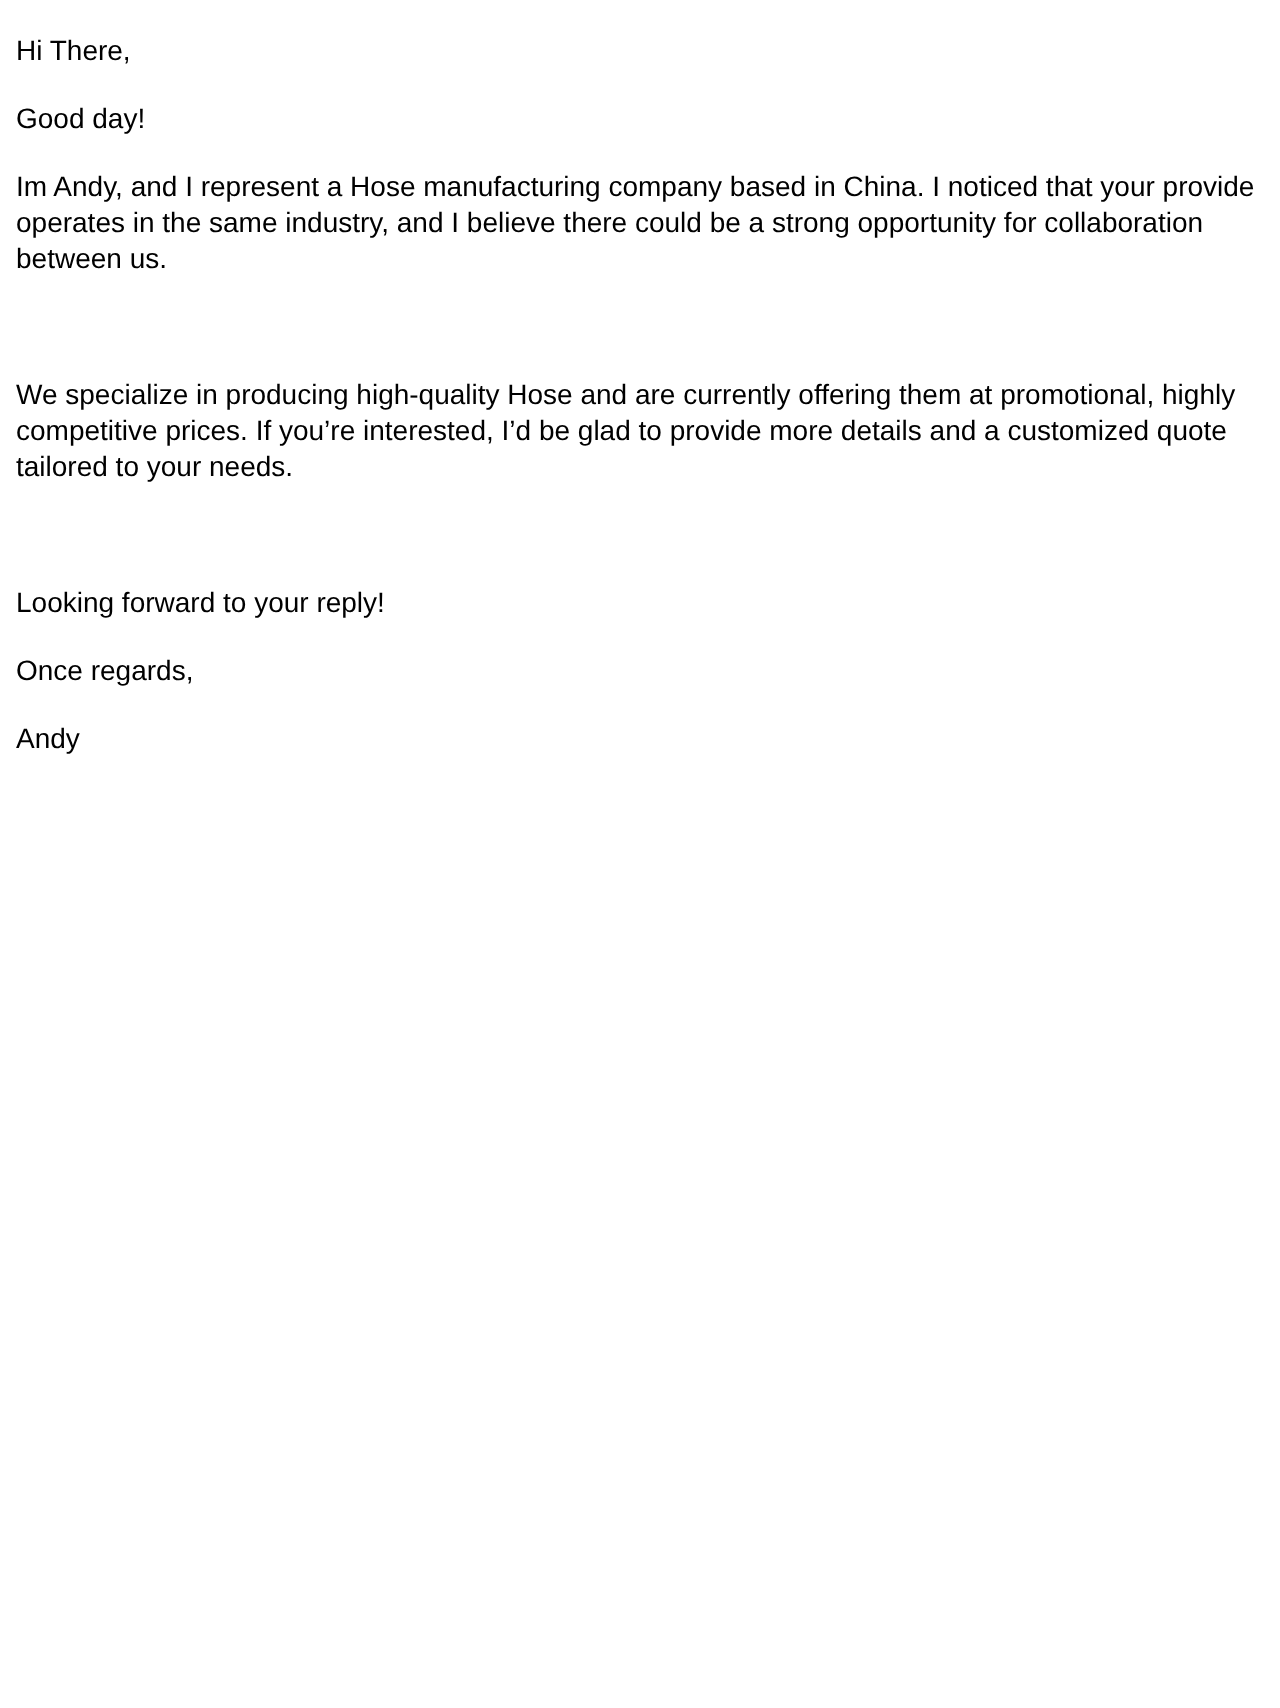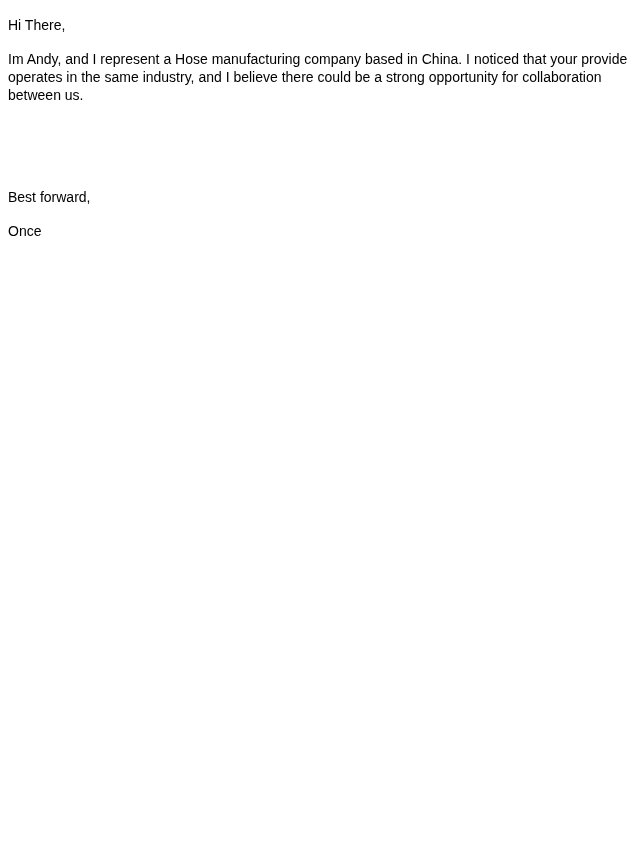--- a/index.html
+++ b/index.html
@@ -25,18 +25,21 @@
     white-space: pre-wrap;
     word-wrap: break-word;
     margin-top: 16px;
   }
 </style>
 </head>
 <body>
 
 <div class="email-body">
   <div class="email-line">Hi There,</div>
+  <div class="email-line">Good day!</div>
   <div class="email-line">Im Andy, and I represent a Hose manufacturing company based in China. I noticed that your provide operates in the same industry, and I believe there could be a strong opportunity for collaboration between us.</div>
   <div class="email-line"></div>
+  <div class="email-line">We specialize in producing high-quality Hose and are currently offering them at promotional, highly competitive prices. If you’re interested, I’d be glad to provide more details and a customized quote tailored to your needs.</div>
   <div class="email-line"></div>
-  <div class="email-line">Best forward,</div>
-  <div class="email-line">Once</div>
+  <div class="email-line">Looking forward to your reply!</div>
+  <div class="email-line">Once regards,</div>
+  <div class="email-line">Andy</div>
 </div>
 
 </body></html>

